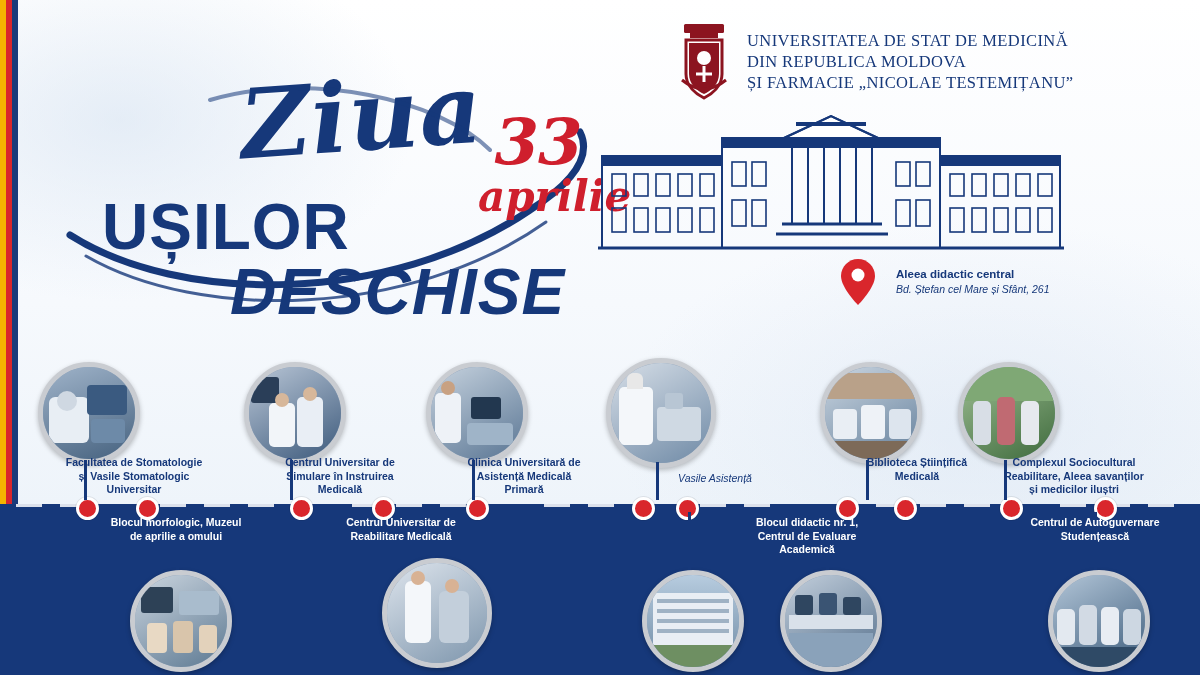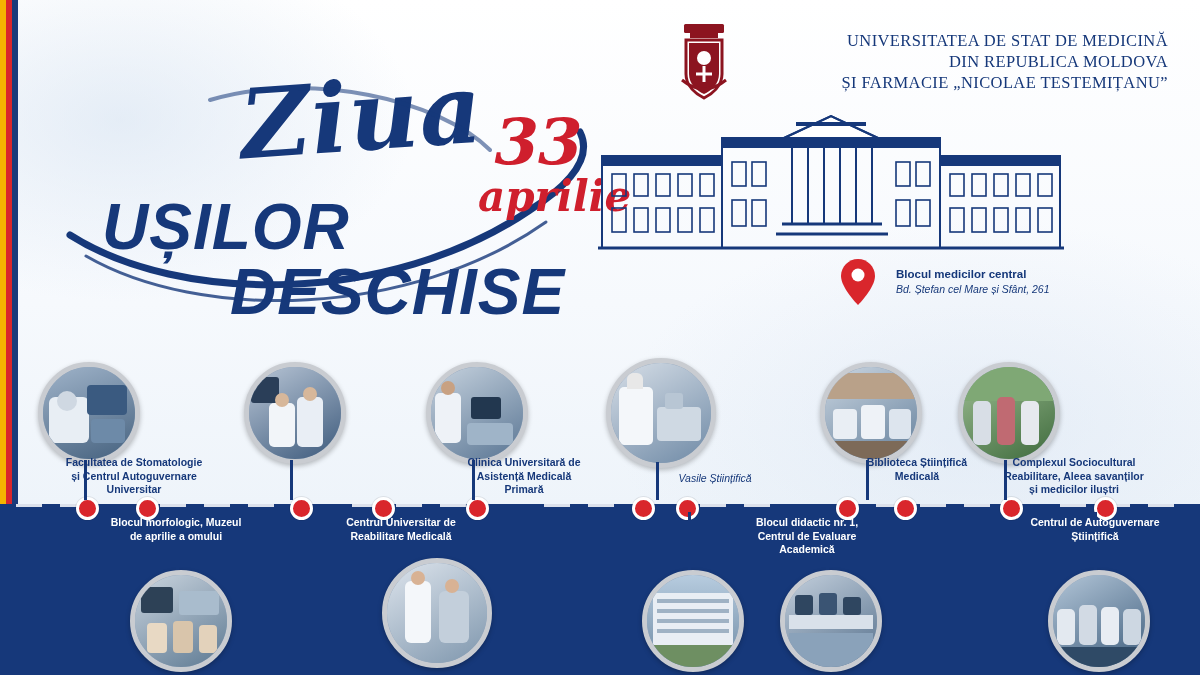--- a/index.html
+++ b/index.html
@@ -35,21 +35,21 @@
     position:absolute;left:150px;top:20px;
     font-family:"DejaVu Serif", serif;
     font-style:italic;font-weight:700;
     font-size:96px;color:#16387a;letter-spacing:1px;
     transform:rotate(-4deg);
     text-shadow:0 1px 0 rgba(255,255,255,.6);
   }
   .t-usilor{
     position:absolute;left:12px;top:150px;
     font-family:"Liberation Sans", sans-serif;
-    font-weight:700;font-style:italic;
+    font-weight:700;
     font-size:64px;color:#16387a;letter-spacing:1px;
   }
   .t-deschise{
     position:absolute;left:140px;top:215px;
     font-family:"Liberation Sans", sans-serif;
     font-weight:700;font-style:italic;
     font-size:64px;color:#16387a;letter-spacing:1px;
   }
   
   .swoosh{position:absolute;left:60px;top:60px;width:560px;height:260px;pointer-events:none;}
@@ -62,21 +62,21 @@
     letter-spacing:-1px;
   }
   .d-month{
     font-family:"DejaVu Serif", serif;font-weight:700;font-style:italic;
     font-size:42px;line-height:42px;color:#cf1f2d;margin-top:4px;
   }
 
   
   .uni{position:absolute;left:676px;top:22px;width:500px;height:86px;}
   .crest{position:absolute;left:0;top:0;width:56px;height:78px;}
-  .uni-lines{position:absolute;left:62px;top:8px;width:430px;text-align:right;}
+  .uni-lines{position:absolute;left:71px;top:8px;width:430px;}
   .uni-lines div{
     font-family:"Liberation Serif", serif;
     color:#16387a;font-size:16.5px;line-height:21px;letter-spacing:.4px;
   }
 
   
   .building{position:absolute;left:596px;top:112px;width:470px;height:140px;}
 
   
   .pin-wrap{position:absolute;left:840px;top:258px;width:300px;height:56px;}
@@ -238,21 +238,21 @@
       <rect x="200" y="10" width="70" height="4" fill="#16387a" stroke="none"></rect>
     </g>
   </svg>
 
   <div class="pin-wrap">
     <svg class="pin" viewBox="0 0 36 48">
       <path d="M18 1 C8.6 1 1 8.6 1 18 c0 12 17 29 17 29 s17 -17 17 -29 C35 8.6 27.4 1 18 1 z" fill="#d9262c"></path>
       <circle cx="18" cy="17" r="6.5" fill="#ffffff"></circle>
     </svg>
     <div class="addr">
-      <div class="a1">Blocul medicilor central</div>
+      <div class="a1">Aleea didactic central</div>
       <div class="a2">Bd. Ștefan cel Mare și Sfânt, 261</div>
     </div>
   </div>
 
   <div class="timeline-band"></div>
   <div class="timeline-line"></div>
   <div class="dashes">
     <div class="dash" style="left:16px;width:26px;"></div>
     <div class="dash" style="left:60px;width:26px;"></div>
     <div class="dash" style="left:160px;width:26px;"></div>
@@ -289,34 +289,37 @@
     <div class="photo">
       <div class="px" style="left:0;top:0;width:92px;height:92px;background:linear-gradient(160deg,#9fb3c9,#46627f);"></div>
       <div class="px" style="left:6px;top:30px;width:40px;height:46px;background:#e8eef4;border-radius:6px;"></div>
       <div class="px" style="left:44px;top:18px;width:40px;height:30px;background:#3a5a80;border-radius:4px;"></div>
       <div class="px" style="left:14px;top:24px;width:20px;height:20px;background:#cfd8e2;border-radius:50%;"></div>
       <div class="px" style="left:48px;top:52px;width:34px;height:24px;background:#6d8aa8;border-radius:4px;"></div>
     </div>
   </div>
   <div class="stem" style="left:84px;top:460px;height:40px;"></div>
   <div class="cap" style="left:64px;top:456px;width:140px;">
-    <span>Facultatea de Stomatologie și Centrul Autoguvernare Universitar</span>
+    <span>Facultatea de Stomatologie și Vasile Stomatologic Universitar</span>
   </div>
 
   <div class="node" style="left:244px;top:362px;">
     <div class="photo">
       <div class="px" style="left:0;top:0;width:92px;height:92px;background:linear-gradient(150deg,#b9c6d6,#3d5a7c);"></div>
       <div class="px" style="left:2px;top:10px;width:28px;height:26px;background:#2a3e58;border-radius:3px;"></div>
       <div class="px" style="left:20px;top:36px;width:26px;height:44px;background:#f2f5f9;border-radius:5px;"></div>
       <div class="px" style="left:48px;top:30px;width:26px;height:50px;background:#e9eef5;border-radius:5px;"></div>
       <div class="px" style="left:26px;top:26px;width:14px;height:14px;background:#d7b79a;border-radius:50%;"></div>
       <div class="px" style="left:54px;top:20px;width:14px;height:14px;background:#d7b79a;border-radius:50%;"></div>
     </div>
   </div>
   <div class="stem" style="left:290px;top:460px;height:40px;"></div>
+  <div class="cap" style="left:272px;top:456px;width:136px;">
+    <span>Centrul Universitar de Simulare în Instruirea Medicală</span>
+  </div>
 
   <div class="node" style="left:426px;top:362px;">
     <div class="photo">
       <div class="px" style="left:0;top:0;width:92px;height:92px;background:linear-gradient(150deg,#c6d2de,#5a7694);"></div>
       <div class="px" style="left:4px;top:26px;width:26px;height:50px;background:#eef2f7;border-radius:5px;"></div>
       <div class="px" style="left:10px;top:14px;width:14px;height:14px;background:#c8a182;border-radius:50%;"></div>
       <div class="px" style="left:40px;top:30px;width:30px;height:22px;background:#22374f;border-radius:3px;"></div>
       <div class="px" style="left:36px;top:56px;width:46px;height:22px;background:#9fb4c8;border-radius:4px;"></div>
     </div>
   </div>
@@ -330,21 +333,21 @@
       <div class="px" style="left:0;top:0;width:100px;height:100px;background:linear-gradient(150deg,#d6dee7,#6f8aa6);"></div>
       <div class="px" style="left:8px;top:24px;width:34px;height:58px;background:#f4f7fa;border-radius:5px;"></div>
       <div class="px" style="left:16px;top:10px;width:16px;height:16px;background:#e8e8e8;border-radius:6px 6px 0 0;"></div>
       <div class="px" style="left:46px;top:44px;width:44px;height:34px;background:#cfd9e3;border-radius:4px;"></div>
       <div class="px" style="left:54px;top:30px;width:18px;height:16px;background:#b8c6d4;border-radius:3px;"></div>
     </div>
   </div>
   <div class="stem" style="left:656px;top:462px;height:38px;"></div>
   <div class="cap" style="left:640px;top:458px;width:150px;">
     <br>
-    <span class="it">Vasile Științifică</span>
+    <span class="it">Vasile Asistență</span>
   </div>
 
   <div class="node" style="left:820px;top:362px;">
     <div class="photo">
       <div class="px" style="left:0;top:0;width:92px;height:92px;background:linear-gradient(150deg,#cbd6e1,#64809c);"></div>
       <div class="px" style="left:0;top:6px;width:92px;height:26px;background:#b9a189;"></div>
       <div class="px" style="left:8px;top:42px;width:24px;height:30px;background:#e9eef4;border-radius:4px;"></div>
       <div class="px" style="left:36px;top:38px;width:24px;height:34px;background:#eef2f7;border-radius:4px;"></div>
       <div class="px" style="left:64px;top:42px;width:22px;height:30px;background:#dde5ee;border-radius:4px;"></div>
       <div class="px" style="left:0;top:74px;width:92px;height:18px;background:#7d6a58;"></div>
@@ -431,16 +434,16 @@
       <div class="px" style="left:0;top:0;width:92px;height:92px;background:linear-gradient(150deg,#b3c6d8,#3f5e7d);"></div>
       <div class="px" style="left:4px;top:34px;width:18px;height:36px;background:#e3e9f0;border-radius:5px;"></div>
       <div class="px" style="left:26px;top:30px;width:18px;height:40px;background:#d2dae4;border-radius:5px;"></div>
       <div class="px" style="left:48px;top:32px;width:18px;height:38px;background:#e8edf3;border-radius:5px;"></div>
       <div class="px" style="left:70px;top:34px;width:18px;height:36px;background:#cdd7e2;border-radius:5px;"></div>
       <div class="px" style="left:0;top:72px;width:92px;height:20px;background:#2f4a66;"></div>
     </div>
   </div>
   <div class="stem" style="left:1094px;top:512px;height:58px;"></div>
   <div class="cap-low" style="left:1030px;top:516px;width:130px;">
-    <span>Centrul de Autoguvernare Științifică</span>
+    <span>Centrul de Autoguvernare Studențească</span>
   </div>
 
 </div>
 
 </body></html>

